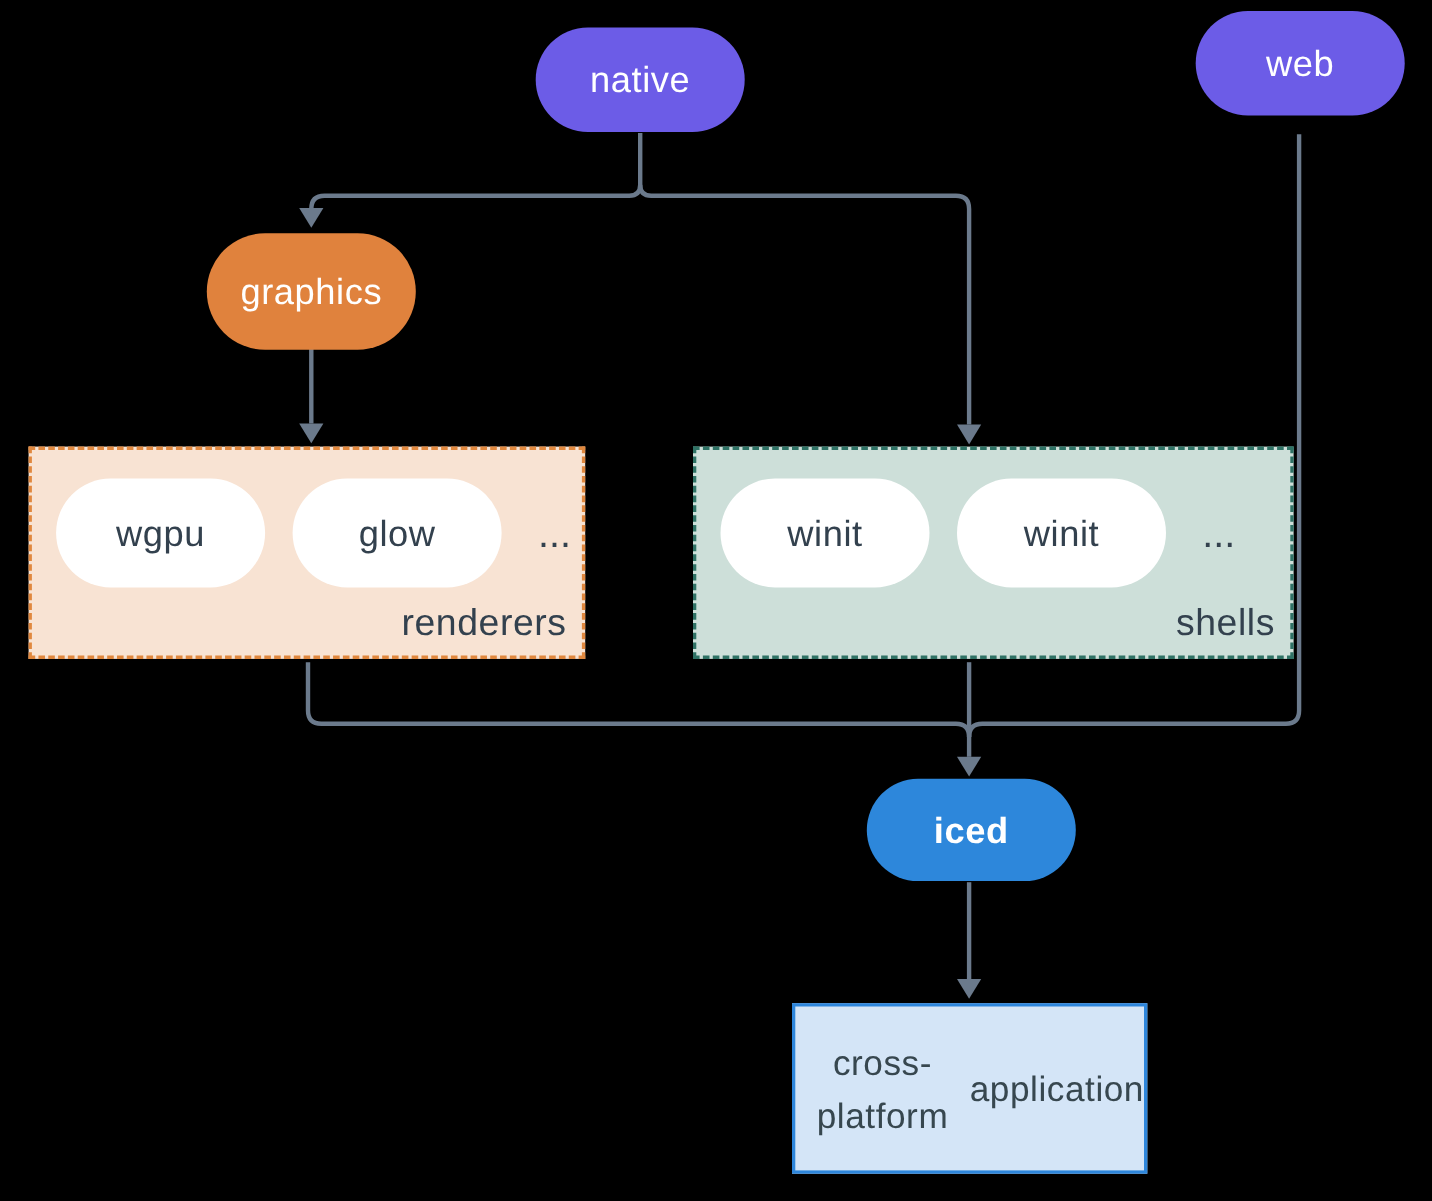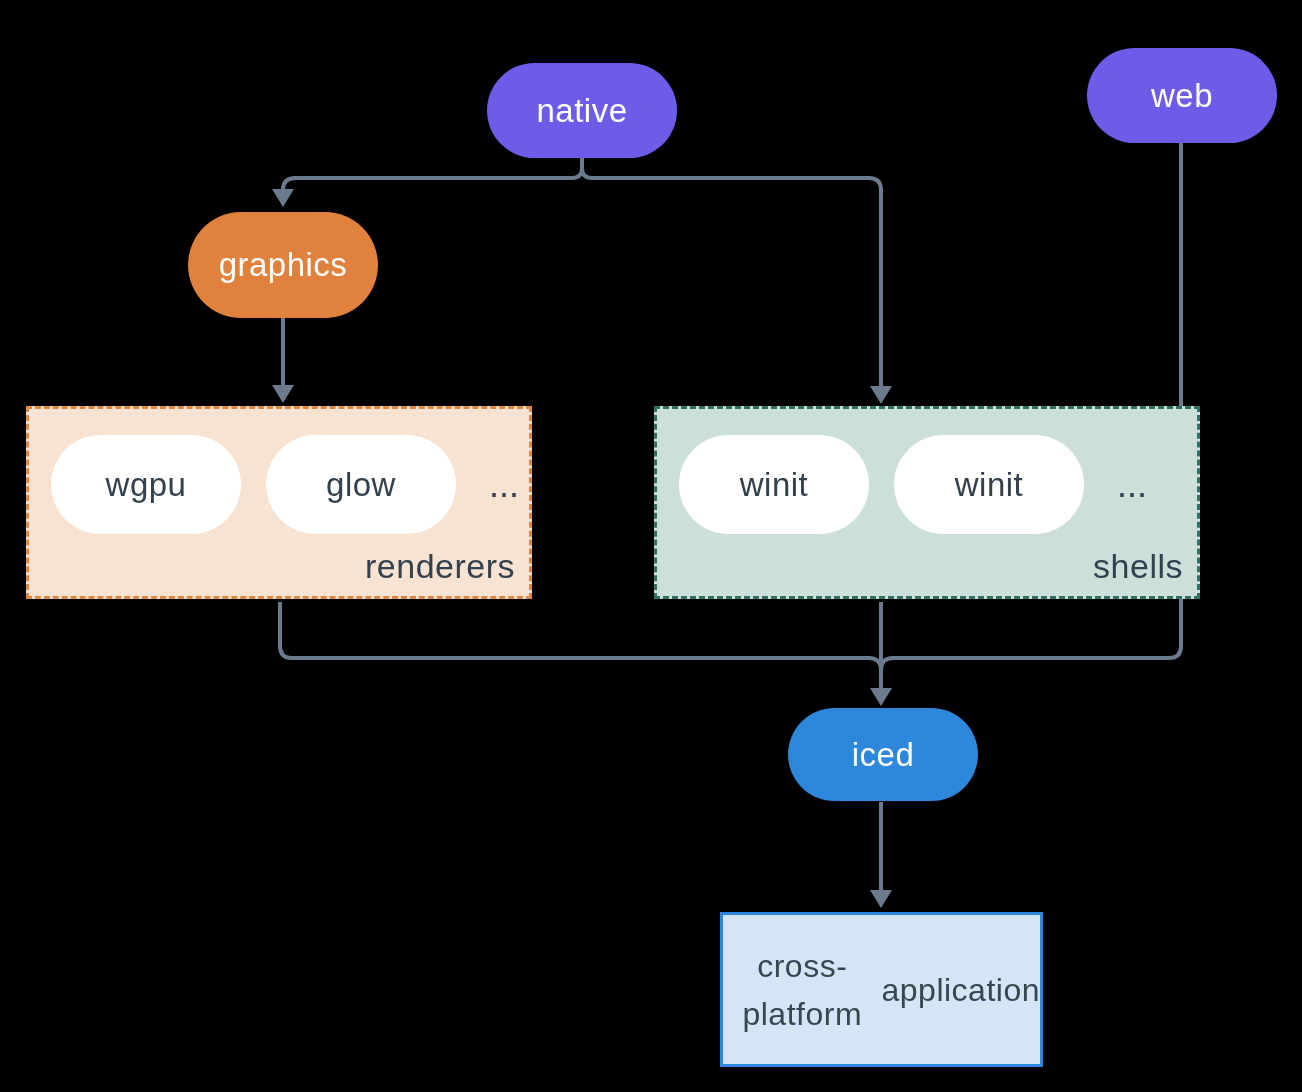--- a/index.html
+++ b/index.html
@@ -36,23 +36,23 @@
   .node {
     position: absolute;
     display: flex;
     align-items: center;
     justify-content: center;
     border-radius: 60px;
     color: var(--node-text);
     font-size: 33px;
     letter-spacing: 0.5px;
   }
-  .node-purple { background: var(--node-purple); margin-top: 38px; }
+  .node-purple { background: var(--node-purple); }
   .node-orange { background: var(--node-orange); }
-  .node-blue   { background: var(--node-blue); }
+  .node-blue   { background: var(--node-blue); font-weight: bold; }
 
   .node-native   { left: 487px; top: 25px;  width: 190px; height: 95px; }
   .node-web      { left: 1087px; top: 10px; width: 190px; height: 95px; }
   .node-graphics { left: 188px; top: 212px; width: 190px; height: 106px; align-items: center; }
   .node-iced     { left: 788px; top: 708px; width: 190px; height: 93px; }
 
   .group {
     position: absolute;
     display: flex;
     align-items: flex-start;
@@ -60,21 +60,20 @@
   }
   .group-renderers {
     left: 26px; top: 406px; width: 506px; height: 193px;
     background: var(--renderers-bg);
     border: 3px dashed var(--renderers-border);
   }
   .group-shells {
     left: 630px; top: 406px; width: 546px; height: 193px;
     background: var(--shells-bg);
     border: 3px dashed var(--shells-border);
-    margin-left: 24px;
   }
   .pill {
     width: 190px; height: 99px;
     margin-right: 25px;
     background: var(--pill-bg);
     border-radius: 60px;
     display: flex;
     align-items: center;
     justify-content: center;
     color: var(--pill-text);

